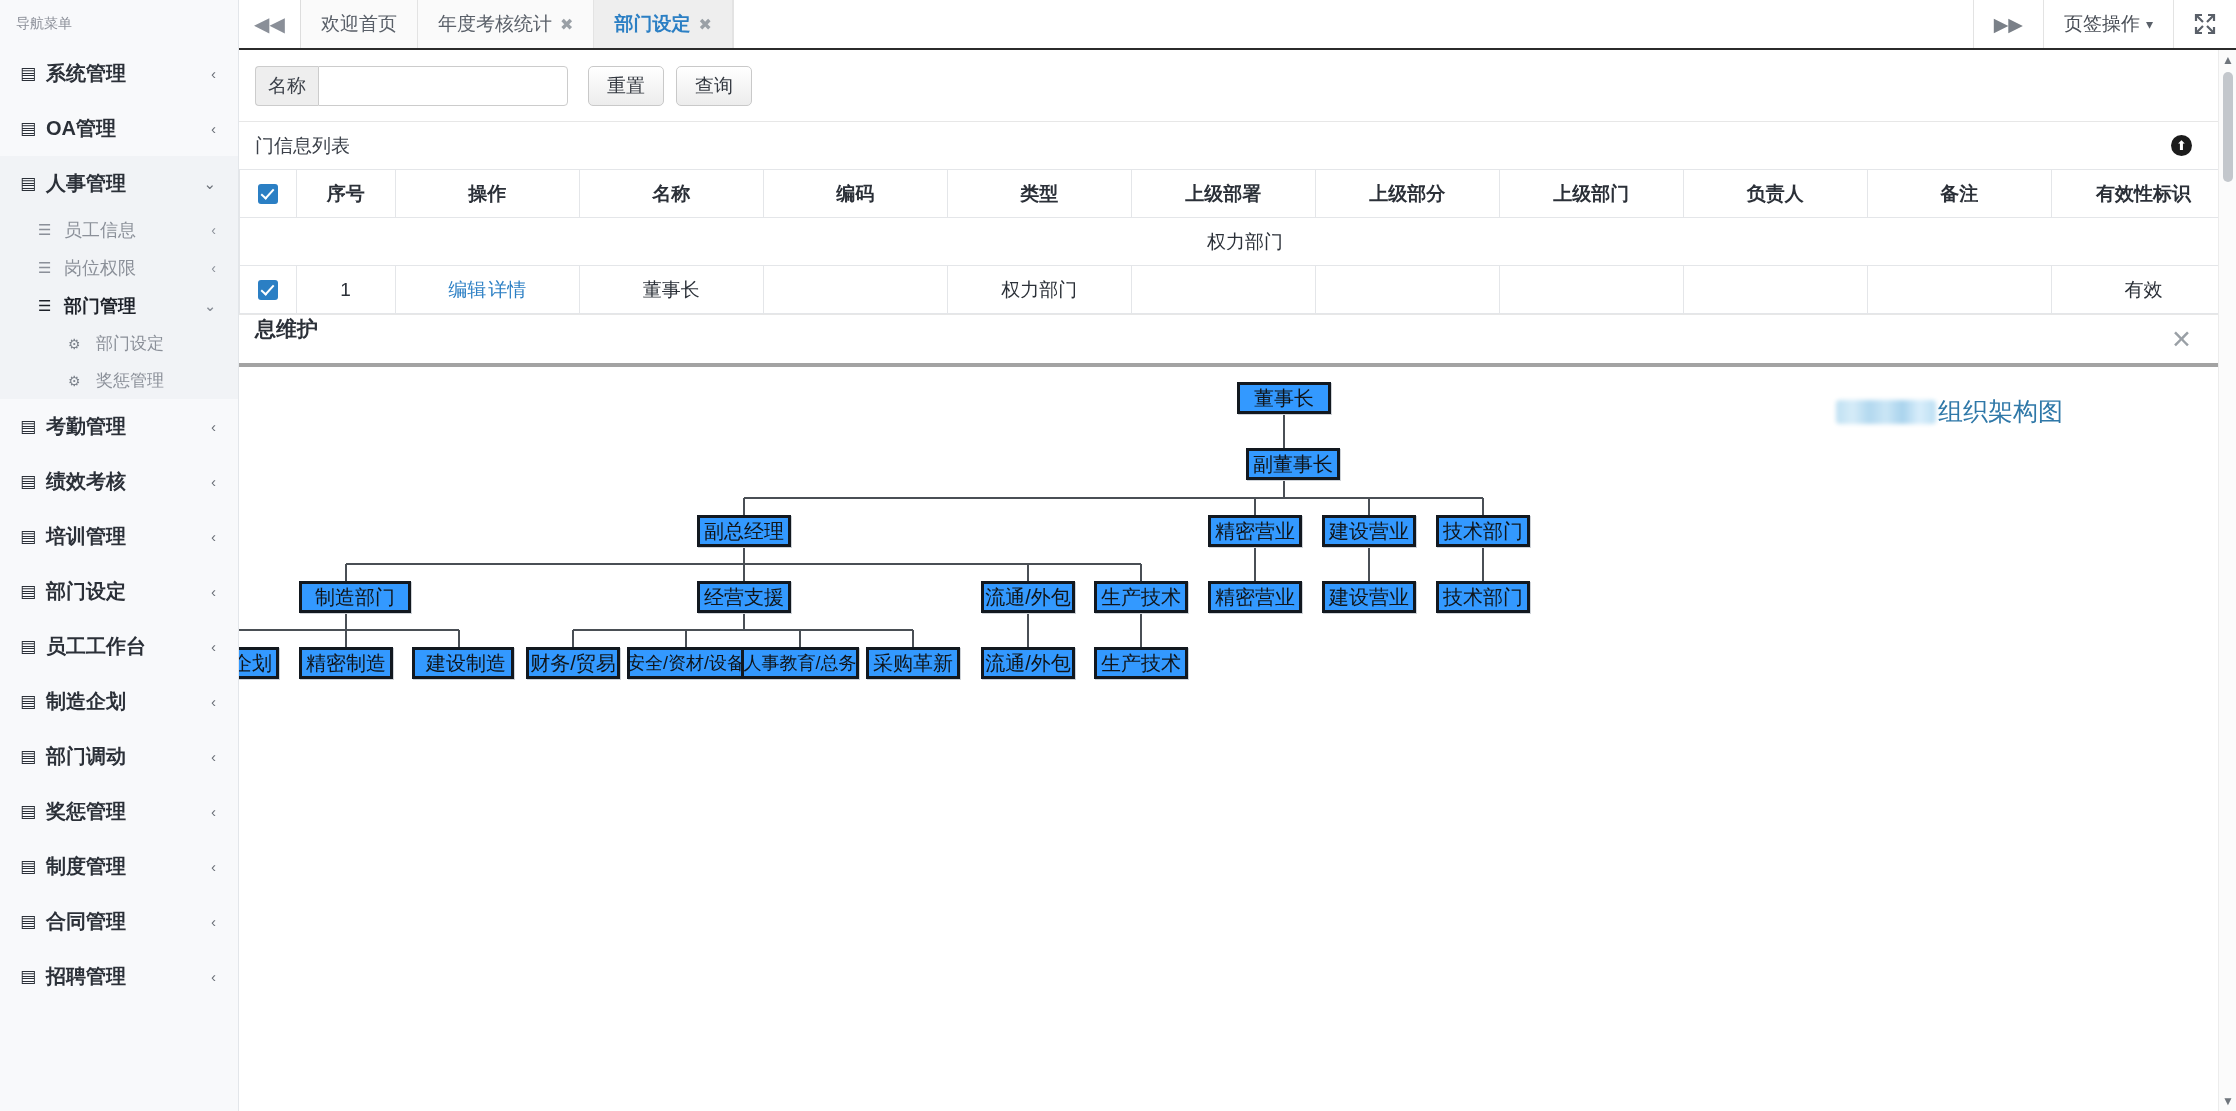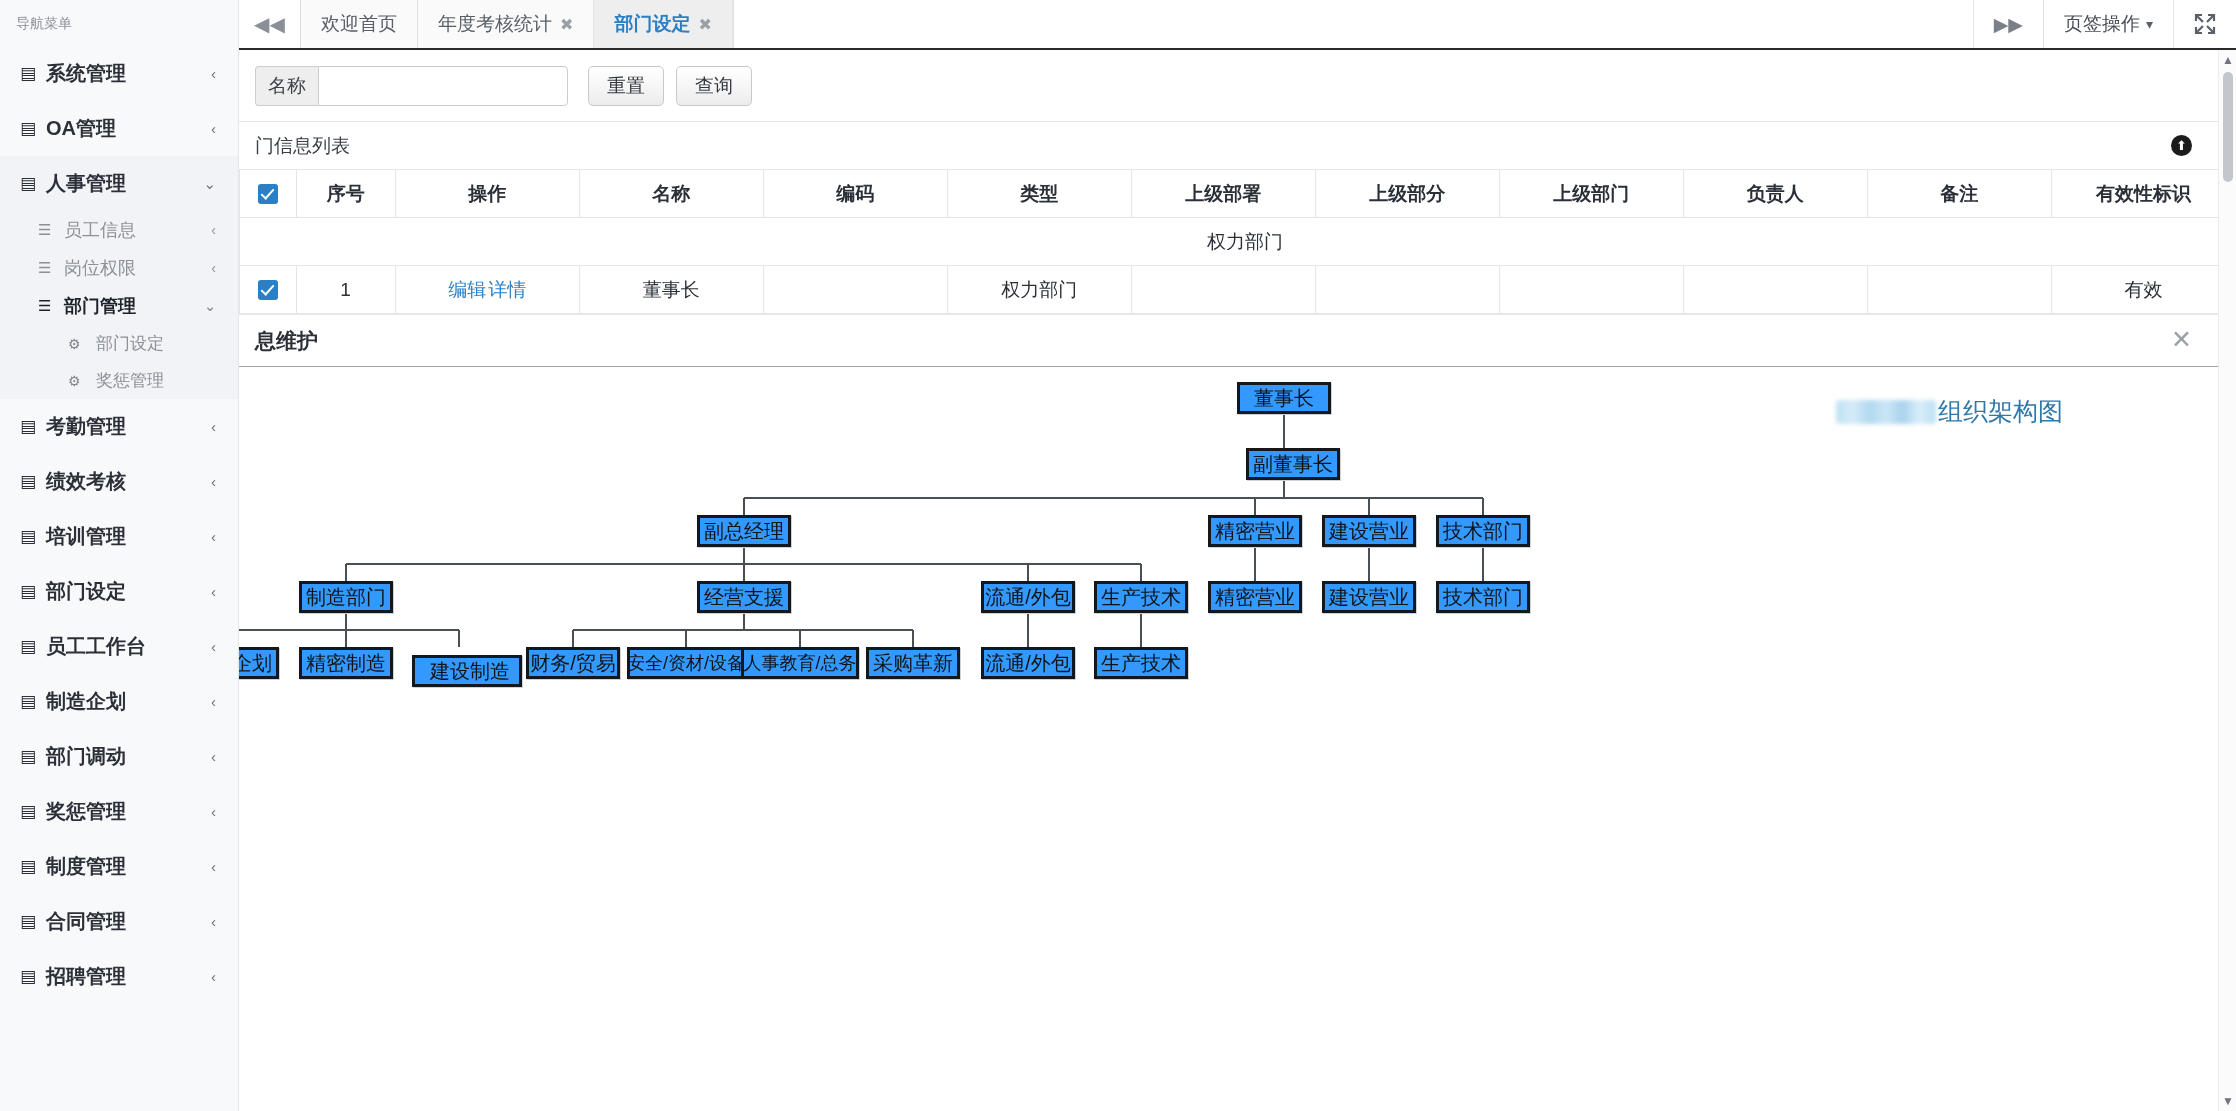--- a/index.html
+++ b/index.html
@@ -158,23 +158,23 @@
     border-width: 0 2.5px 2.5px 0; transform: rotate(42deg);
   }
   .lnk { color: #2b7fc4; cursor: pointer; }
   .lnk + .lnk { margin-left: 2px; }
 
   
   #panel {
     position: relative; border-top: 1px solid #e7e7e7;
   }
   #panel-hdr {
-    height: 52px; display: flex; align-items: center; padding: 0 16px;
+    height: 52px; display: flex; align-items: flex-start; padding: 0 16px;
     font-size: 21px; font-weight: bold; color: #2b3038;
-    border-bottom: 1px solid #a3a3a3; position: relative;
+    border-bottom: 4px solid #a3a3a3; position: relative;
   }
   #panel-hdr .close {
     position: absolute; right: 44px; top: 12px;
     font-size: 25px; color: #9aa0a6; cursor: pointer; line-height: 1;
   }
   #chartwrap {
     position: relative; height: 540px; overflow: hidden; background: #fff;
   }
   #chart-title {
     position: absolute; right: 173px; top: 28px;
@@ -470,30 +470,30 @@
             <div class="edge v" style="left: 504px; top: 130.5px; height: 17.5px;"></div>
             <div class="edge h" style="left: 505px; top: 129.5px; width: 739px;"></div>
             <div class="edge v" style="left: 1044px; top: 113px; height: 17.5px;"></div>
             <div class="edge v" style="left: 1044px; top: 47px; height: 34px;"></div>
             <div class="node" style="left: 998px; top: 15px; width: 94px; height: 32px;">董事长</div>
             <div class="node" style="left: 998px; top: 81px; width: 94px; height: 32px; margin-left: 9px;">副董事长</div>
             <div class="node" style="left: 458px; top: 148px; width: 94px; height: 32px;">副总经理</div>
             <div class="node" style="left: 969px; top: 148px; width: 94px; height: 32px;">精密营业</div>
             <div class="node" style="left: 1083px; top: 148px; width: 94px; height: 32px;">建设营业</div>
             <div class="node" style="left: 1197px; top: 148px; width: 94px; height: 32px;">技术部门</div>
-            <div class="node" style="left: 60px; top: 214px; width: 94px; height: 32px;">制造部门</div>
+            <div class="node" style="left: 60px; top: 214px; width: 112px; height: 32px;">制造部门</div>
             <div class="node" style="left: 458px; top: 214px; width: 94px; height: 32px;">经营支援</div>
             <div class="node" style="left: 742px; top: 214px; width: 94px; height: 32px;">流通/外包</div>
             <div class="node" style="left: 855px; top: 214px; width: 94px; height: 32px;">生产技术</div>
             <div class="node" style="left: 969px; top: 214px; width: 94px; height: 32px;">精密营业</div>
             <div class="node" style="left: 1083px; top: 214px; width: 94px; height: 32px;">建设营业</div>
             <div class="node" style="left: 1197px; top: 214px; width: 94px; height: 32px;">技术部门</div>
             <div class="node" style="left: -54px; top: 280px; width: 94px; height: 32px;">制造企划</div>
             <div class="node" style="left: 60px; top: 280px; width: 94px; height: 32px;">精密制造</div>
-            <div class="node" style="left: 173px; top: 288px; width: 110px; height: 32px; padding-left: 6px;">建设制造</div>
+            <div class="node" style="left: 173px; top: 280px; width: 102px; height: 32px; padding-left: 6px;">建设制造</div>
             <div class="node" style="left: 287px; top: 280px; width: 94px; height: 32px;">财务/贸易</div>
             <div class="node" style="left: 388px; top: 280px; width: 118px; height: 32px; font-size: 18px;">安全/资材/设备</div>
             <div class="node" style="left: 502px; top: 280px; width: 118px; height: 32px; font-size: 18px;">人事教育/总务</div>
             <div class="node" style="left: 627px; top: 280px; width: 94px; height: 32px;">采购革新</div>
             <div class="node" style="left: 742px; top: 280px; width: 94px; height: 32px;">流通/外包</div>
             <div class="node" style="left: 855px; top: 280px; width: 94px; height: 32px;">生产技术</div>
           </div>
       </div>
     </div>
 

